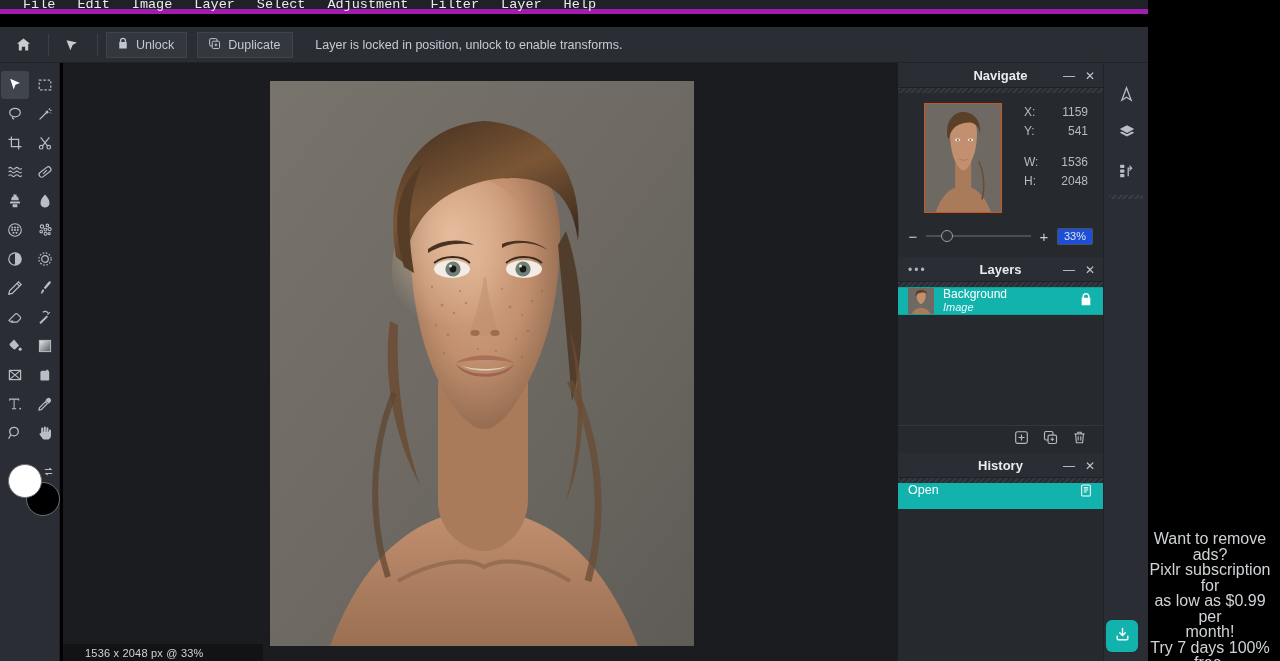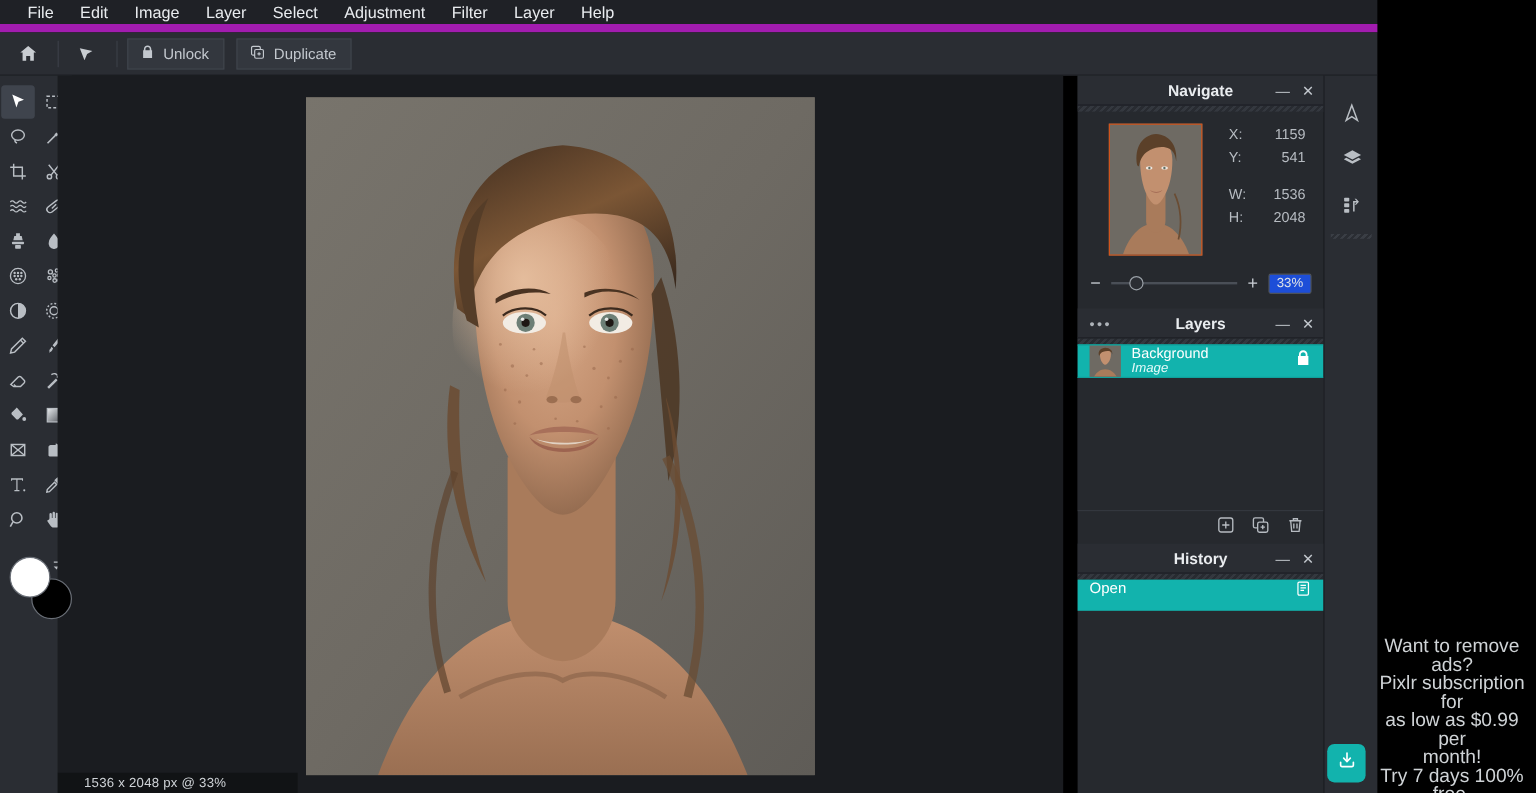--- a/index.html
+++ b/index.html
@@ -7,23 +7,24 @@
   body {
     background:#000;
     font-family:"Liberation Sans", sans-serif;
     color:#d6d9dc;
     -webkit-font-smoothing:antialiased;
   }
   #app { position:relative; width:1280px; height:661px; }
 
   
   .menubar {
-    position:absolute; left:0; top:0; width:1148px; height:27px;
+    position:absolute; left:0; top:0; width:1148px; height:14px;
     background:#1f2126; display:flex; align-items:center; padding-left:12px;
-    border-bottom:7px solid #a21caf;
+    border-bottom:5px solid #a21caf;
+    font-family:Liberation Mono, monospace;
   }
   .menu-item {
     font-size:13.5px; color:#e9ecef; padding:0 11px; line-height:27px;
     cursor:default; white-space:nowrap;
   }
 
   
   .optionsbar {
     position:absolute; left:0; top:27px; width:1148px; height:36px;
     background:#2a2d33; display:flex; align-items:center; padding-left:8px;
@@ -57,21 +58,21 @@
   .well {
     position:absolute; width:34px; height:34px; border-radius:50%;
     border:1px solid #6a6f77;
   }
   .well.fg { left:8px; top:0; background:#ffffff; z-index:2; }
   .well.bg { left:26px; top:18px; background:#000000; z-index:1; }
   .swap { position:absolute; left:42px; top:0; color:#b9bec4; }
 
   
   .canvas-area {
-    position:absolute; left:48px; top:63px; width:838px; height:598px;
+    position:absolute; left:63px; top:63px; width:838px; height:598px;
     background:#1a1c20; overflow:hidden;
   }
   .artboard {
     position:absolute; left:207px; top:18px; width:424px; height:565px;
     overflow:hidden; background:#6f6a62;
   }
   .photo { position:absolute; inset:0; }
   .statusbar {
     position:absolute; left:0; bottom:0; height:17px; width:200px;
     background:#111315; color:#cfd3d7; font-size:11px;
@@ -203,20 +204,21 @@
     <div class="pillbtn">
       <span>
         <svg width="13" height="13" viewBox="0 0 16 16" fill="none" stroke="currentColor" stroke-width="1.2">
             <rect x="2" y="2" width="9" height="9" rx="1.5"></rect>
             <rect x="5.2" y="5.2" width="9" height="9" rx="1.5" fill="#33373e"></rect>
             <path d="M9.7 8v3.4M8 9.7h3.4"></path>
           </svg>
       </span>
       <span>Duplicate</span>
     </div>
+    <div class="hint-text">Layer is locked in position, unlock to enable transforms.</div>
   </div>
 
   <div class="toolbar">
     <div class="tool-grid">
       <div class="tool active">
         <svg width="16" height="16" viewBox="0 0 16 16" fill="currentColor">
             <path d="M3.2 1.8 13 6.1 8.4 7.8 6.7 12.6z"></path>
           </svg>
       </div>
       <div class="tool">

